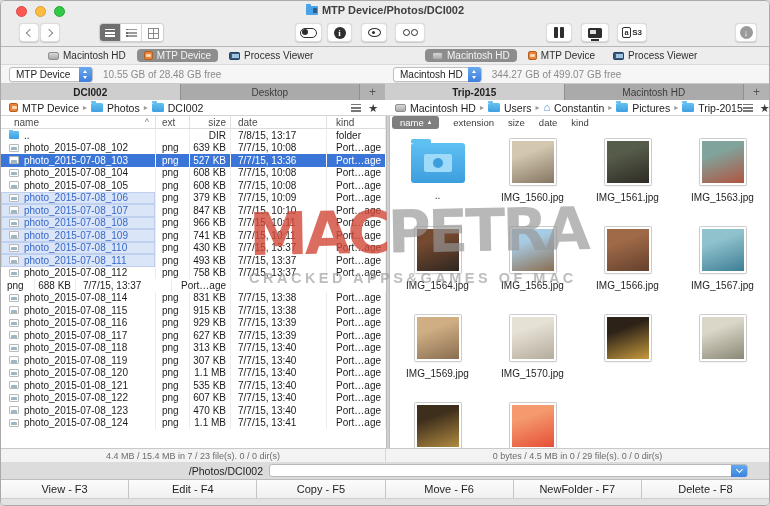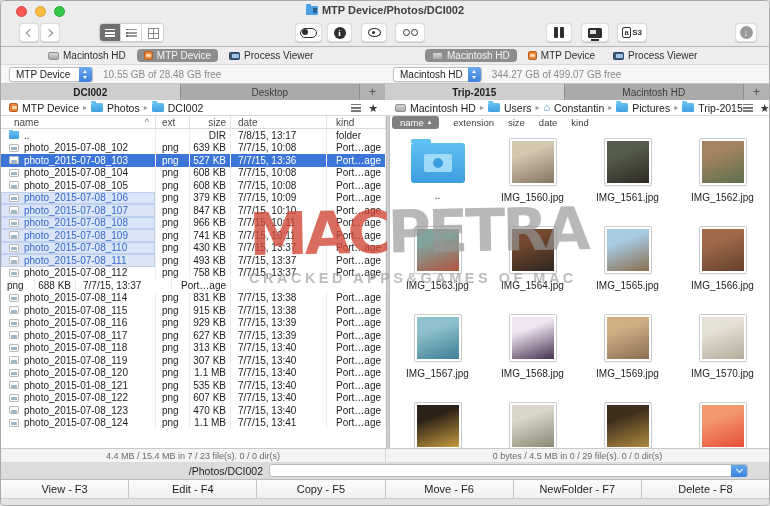--- a/index.html
+++ b/index.html
@@ -606,46 +606,38 @@
           </div>
           <div class="gitem">
             <div class="thumb" style="background: linear-gradient(160deg, rgb(211, 199, 176) 30%, rgb(133, 118, 98));"></div>
             <div class="glabel">IMG_1560.jpg</div>
           </div>
           <div class="gitem">
             <div class="thumb" style="background: linear-gradient(160deg, rgb(86, 92, 74) 30%, rgb(46, 43, 36));"></div>
             <div class="glabel">IMG_1561.jpg</div>
           </div>
           <div class="gitem">
-            <div class="thumb" style="background: linear-gradient(160deg, rgb(163, 132, 94) 30%, rgb(94, 110, 78));"></div>
-            <div class="glabel">IMG_1562.jpg</div>
-          </div>
-          <div class="gitem">
             <div class="thumb" style="background: linear-gradient(160deg, rgb(128, 164, 156) 30%, rgb(176, 84, 64));"></div>
             <div class="glabel">IMG_1563.jpg</div>
           </div>
           <div class="gitem">
             <div class="thumb" style="background: linear-gradient(160deg, rgb(116, 73, 47) 30%, rgb(47, 38, 32));"></div>
             <div class="glabel">IMG_1564.jpg</div>
           </div>
           <div class="gitem">
             <div class="thumb" style="background: linear-gradient(160deg, rgb(168, 203, 228) 30%, rgb(138, 110, 80));"></div>
             <div class="glabel">IMG_1565.jpg</div>
           </div>
           <div class="gitem">
             <div class="thumb" style="background: linear-gradient(160deg, rgb(160, 106, 72) 30%, rgb(100, 64, 44));"></div>
             <div class="glabel">IMG_1566.jpg</div>
           </div>
           <div class="gitem">
             <div class="thumb" style="background: linear-gradient(160deg, rgb(143, 194, 204) 30%, rgb(62, 126, 150));"></div>
             <div class="glabel">IMG_1567.jpg</div>
-          </div>
-          <div class="gitem">
-            <div class="thumb" style="background: linear-gradient(160deg, rgb(239, 230, 242) 30%, rgb(71, 48, 78));"></div>
-            <div class="glabel">IMG_1568.jpg</div>
           </div>
           <div class="gitem">
             <div class="thumb" style="background: linear-gradient(160deg, rgb(207, 174, 132) 30%, rgb(138, 110, 80));"></div>
             <div class="glabel">IMG_1569.jpg</div>
           </div>
           <div class="gitem">
             <div class="thumb" style="background: linear-gradient(160deg, rgb(230, 225, 213) 30%, rgb(180, 172, 156));"></div>
             <div class="glabel">IMG_1570.jpg</div>
           </div>
           <div class="gitem">

